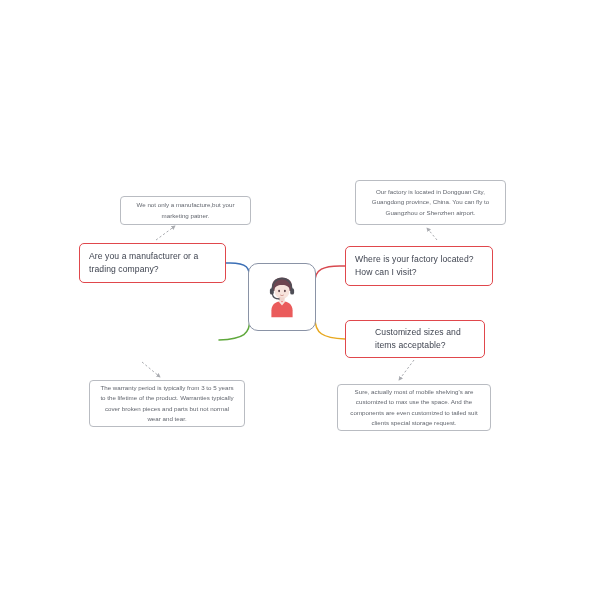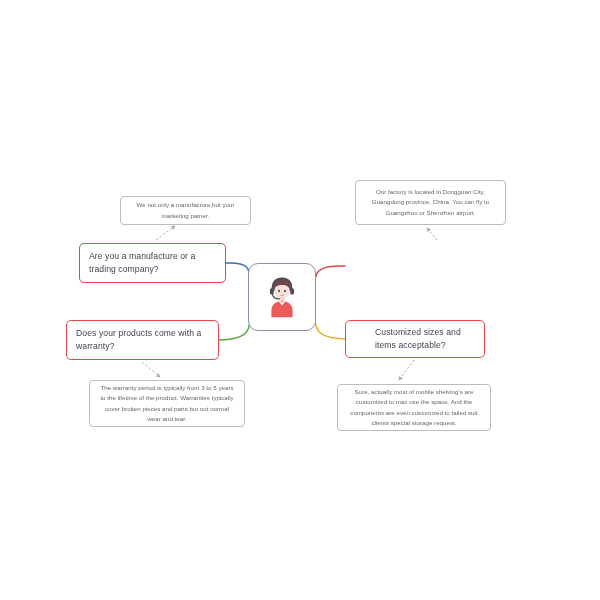--- a/index.html
+++ b/index.html
@@ -149,27 +149,27 @@
 
       <path d="M16.4,22.4 L21.6,22.4 L21.6,26.4 L16.4,26.4 Z" fill="#f0d4cc"></path>
 
       <path d="M19,26.2 C13.2,26.2 8.4,29.4 8.4,35.2 L8.4,42.2 L29.6,42.2 L29.6,35.2 C29.6,29.4 24.8,26.2 19,26.2 Z" fill="#ea5b5b"></path>
 
       <path d="M15.6,26.6 L19,30.4 L22.4,26.6 L20.6,25.8 L19,27.6 L17.4,25.8 Z" fill="#f7e3dc"></path>
     </svg>
   </div>
 
   <div class="qbox" id="q-manufacturer">
-    <span class="qtext">Are you a manufacture or a trading company?</span>
+    <span class="qtext">Are you a manufacturer or a trading company?</span>
   </div>
 
+  <div class="qbox" id="q-factory">
+    <span class="qtext">Where is your factory located? How can I visit?</span>
+  </div>
 
-  <div class="qbox" id="q-warranty">
-    <span class="qtext">Does your products come with a warranty?</span>
-  </div>
 
   <div class="qbox" id="q-customized">
     <span class="qtext">Customized sizes and items acceptable?</span>
   </div>
 
   <div class="abox" id="a-manufacturer">
     <span class="atext">We not only a manufacture,but your marketing patner.</span>
   </div>
 
   <div class="abox" id="a-factory">

